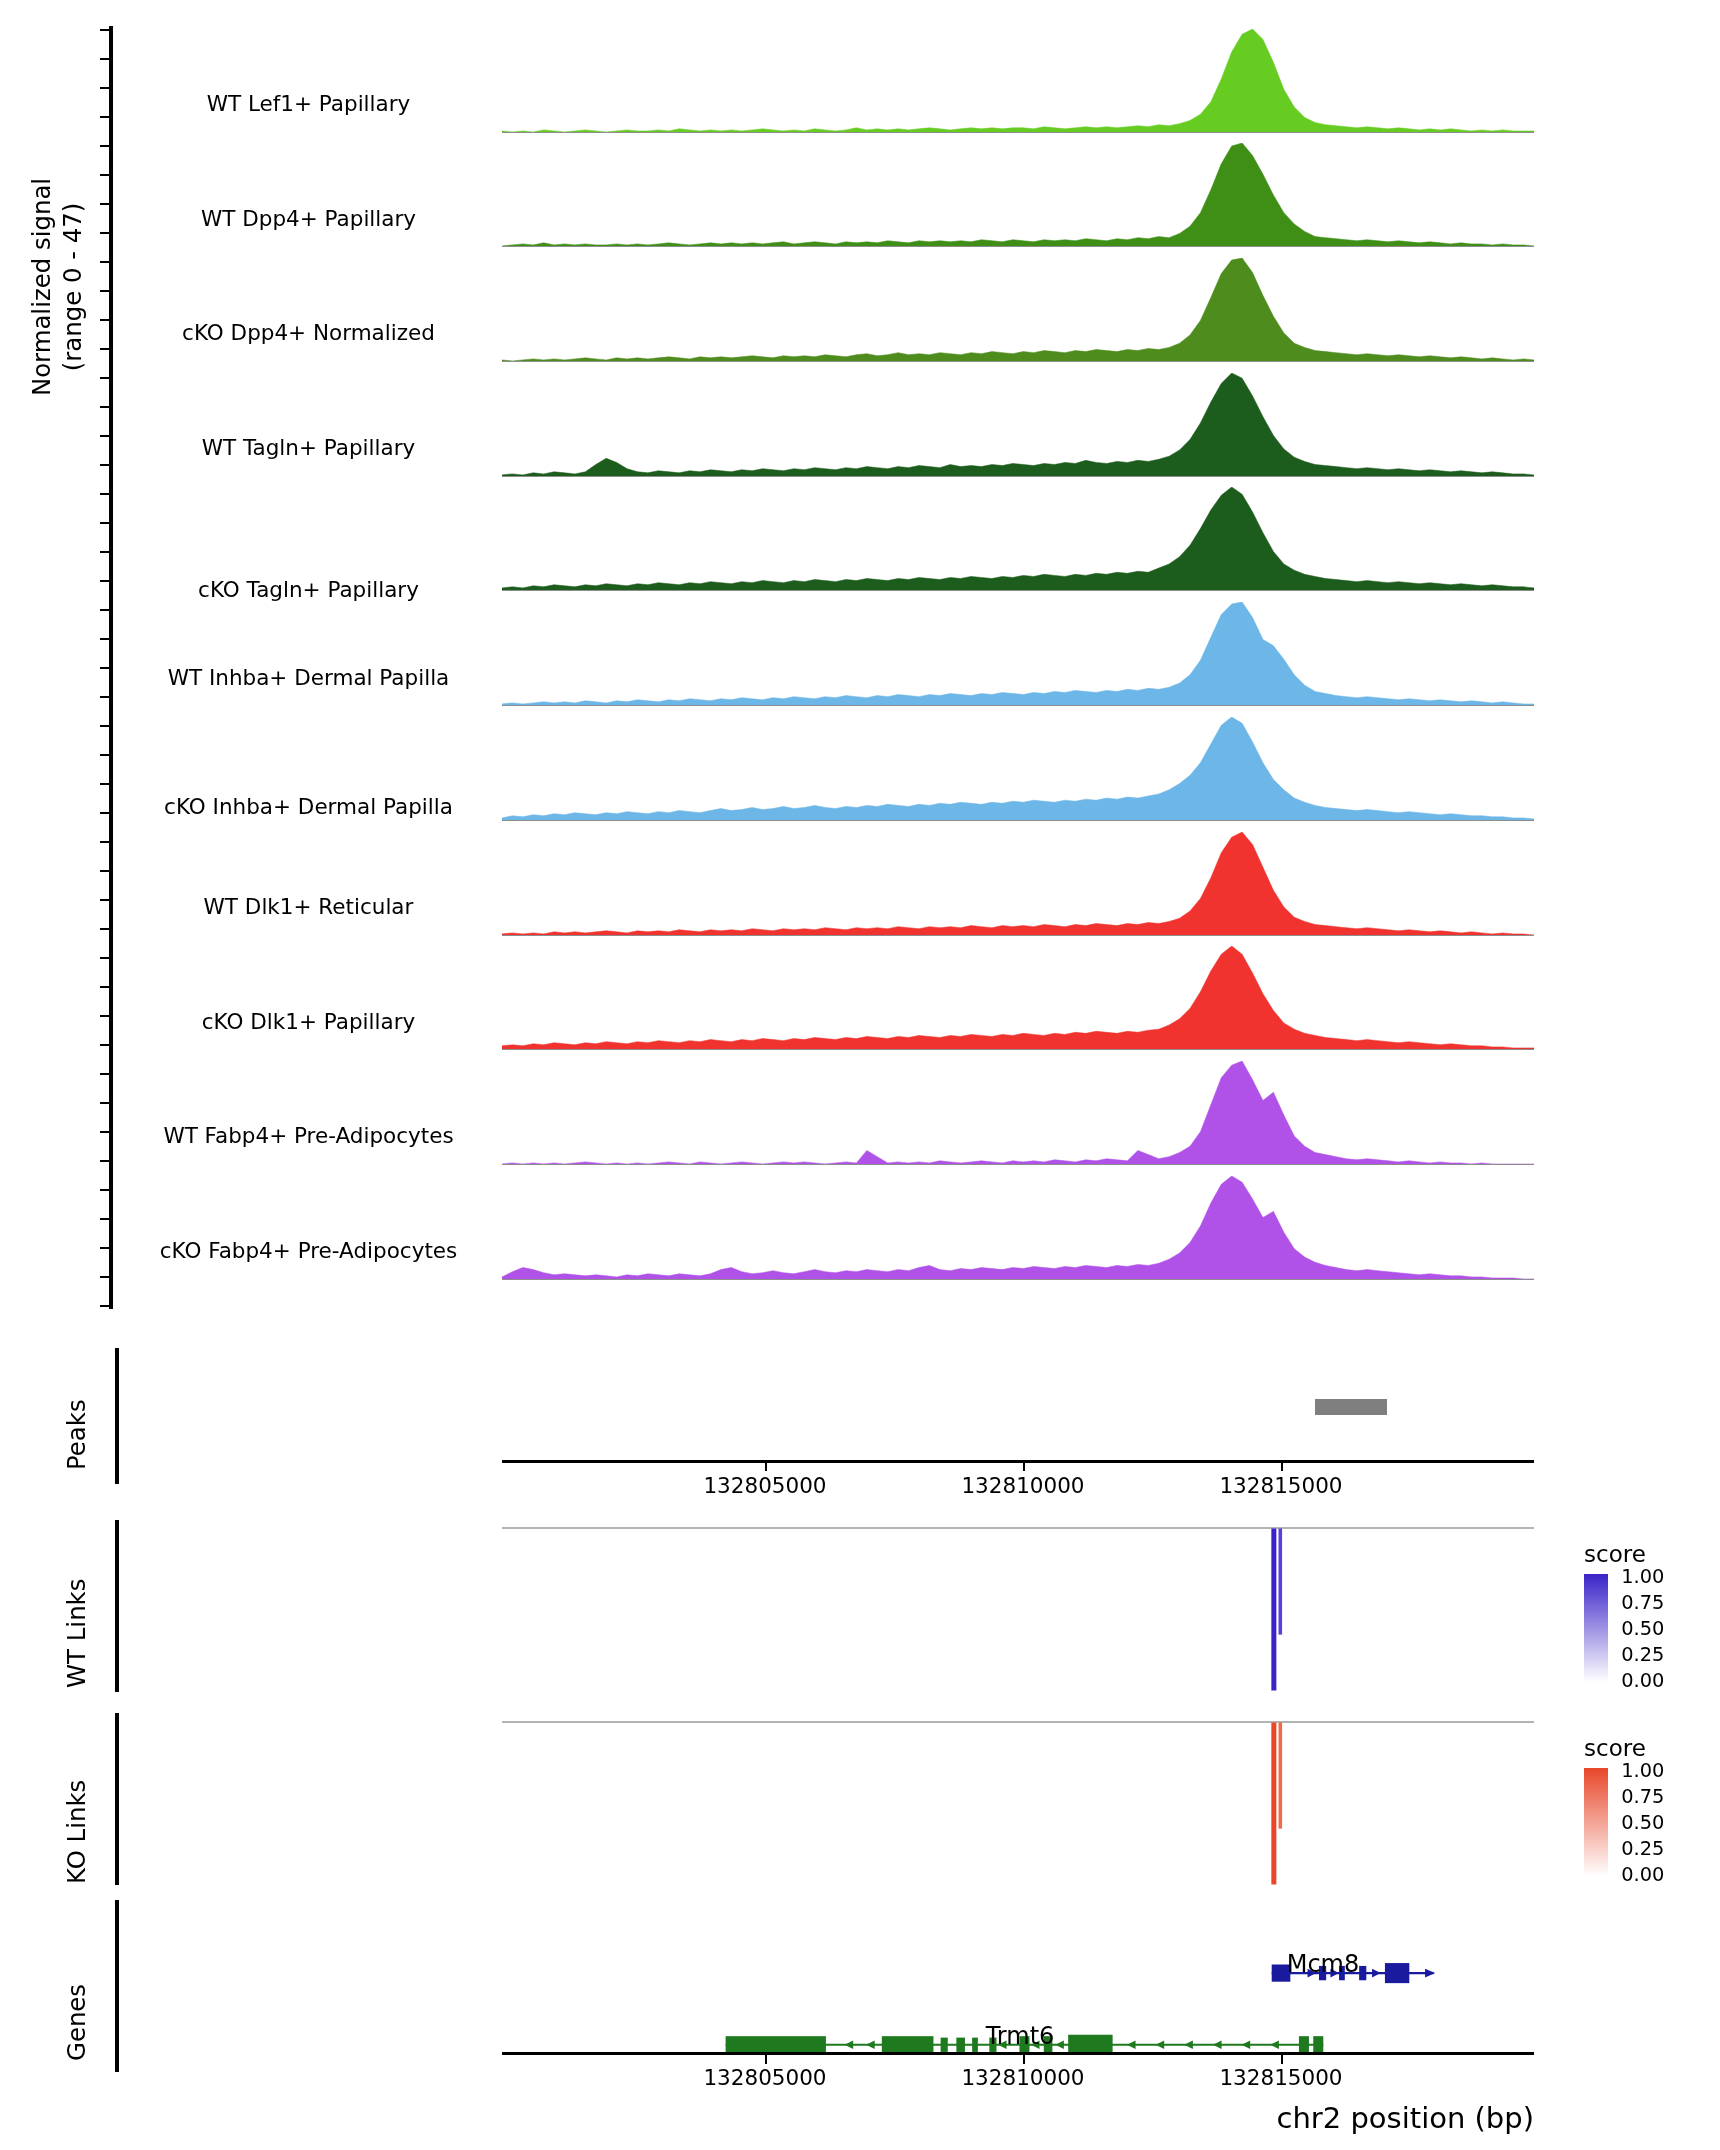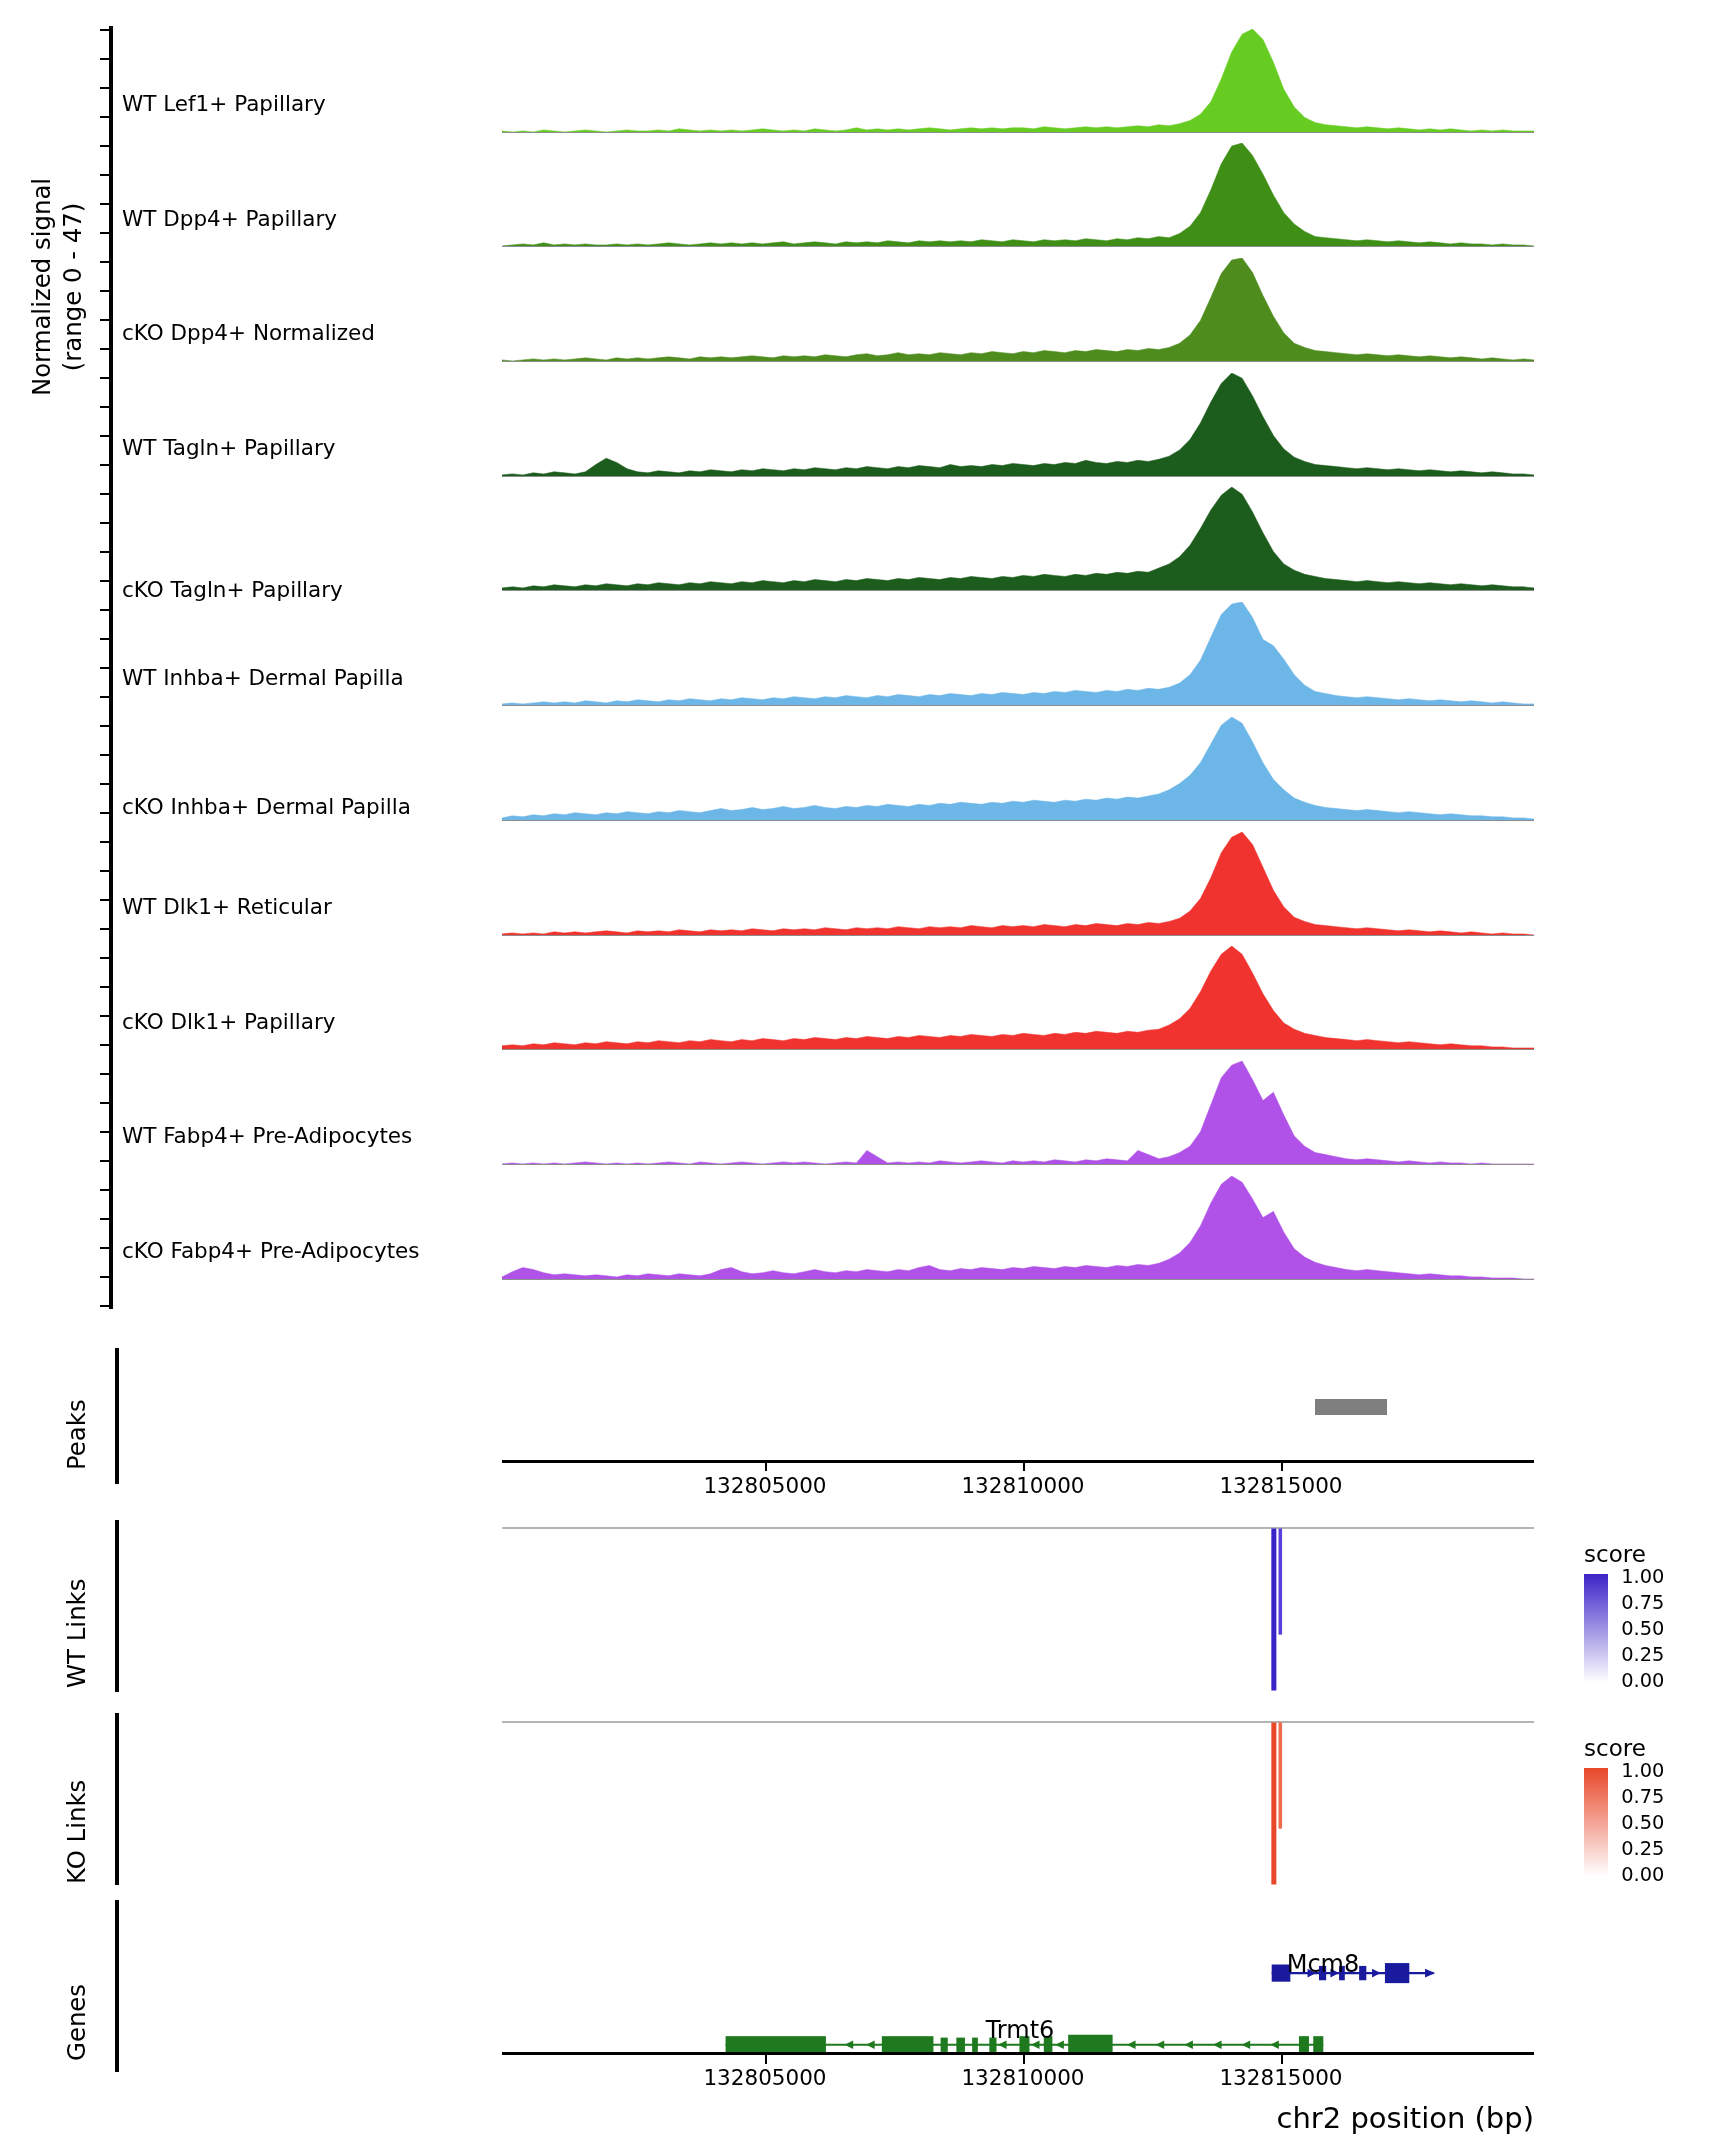--- a/index.html
+++ b/index.html
@@ -72,21 +72,21 @@
   .track svg {
     position: absolute;
     left: 0;
     top: 0;
     width: 100%;
     height: 100%;
     display: block;
   }
   .track-label {
     position: absolute;
-    text-align: left;
+    text-align: center;
     font-size: 21.5px;
     white-space: nowrap;
   }
 
   
   .rot-label {
     position: absolute;
     font-size: 24.4px;
     white-space: nowrap;
     transform-origin: left top;
@@ -428,21 +428,21 @@
       <polygon points="750,196 738,202 750,208" fill="#1f7a1f"></polygon>
       <polygon points="784,196 772,202 784,208" fill="#1f7a1f"></polygon>
       <polygon points="884,196 872,202 884,208" fill="#1f7a1f"></polygon>
       <polygon points="924,196 912,202 924,208" fill="#1f7a1f"></polygon>
       <polygon points="964,196 952,202 964,208" fill="#1f7a1f"></polygon>
       <polygon points="1004,196 992,202 1004,208" fill="#1f7a1f"></polygon>
       <polygon points="1044,196 1032,202 1044,208" fill="#1f7a1f"></polygon>
       <polygon points="1084,196 1072,202 1084,208" fill="#1f7a1f"></polygon>
     </svg>
     <div class="gene-name" style="left:821px; top:37px;">Mcm8</div>
-    <div class="gene-name" style="left:518px; top:103px;">Trmt6</div>
+    <div class="gene-name" style="left:518px; top:109px;">Trmt6</div>
   </div>
 
   <div class="axisline" style="left:502px; top:2052px; width:1032px;"></div>
   <div id="xaxis-bottom">
       <div class="axistick" style="left: 765px; top: 2055px;"></div>
       <div class="axistext" style="left: 765px; top: 2065px;">132805000</div>
       <div class="axistick" style="left: 1023px; top: 2055px;"></div>
       <div class="axistext" style="left: 1023px; top: 2065px;">132810000</div>
       <div class="axistick" style="left: 1281px; top: 2055px;"></div>
       <div class="axistext" style="left: 1281px; top: 2065px;">132815000</div>

